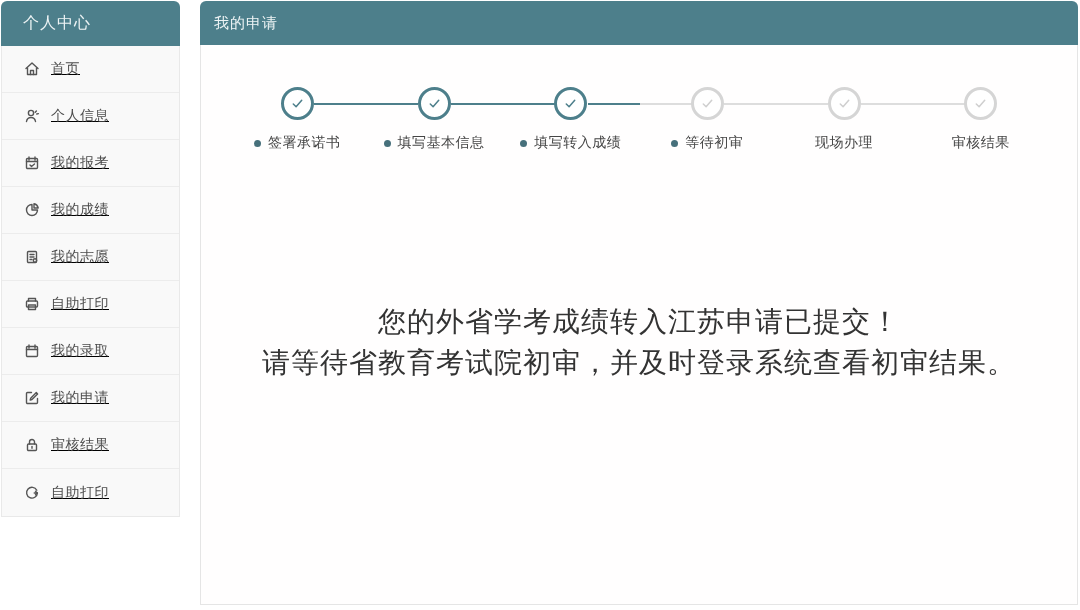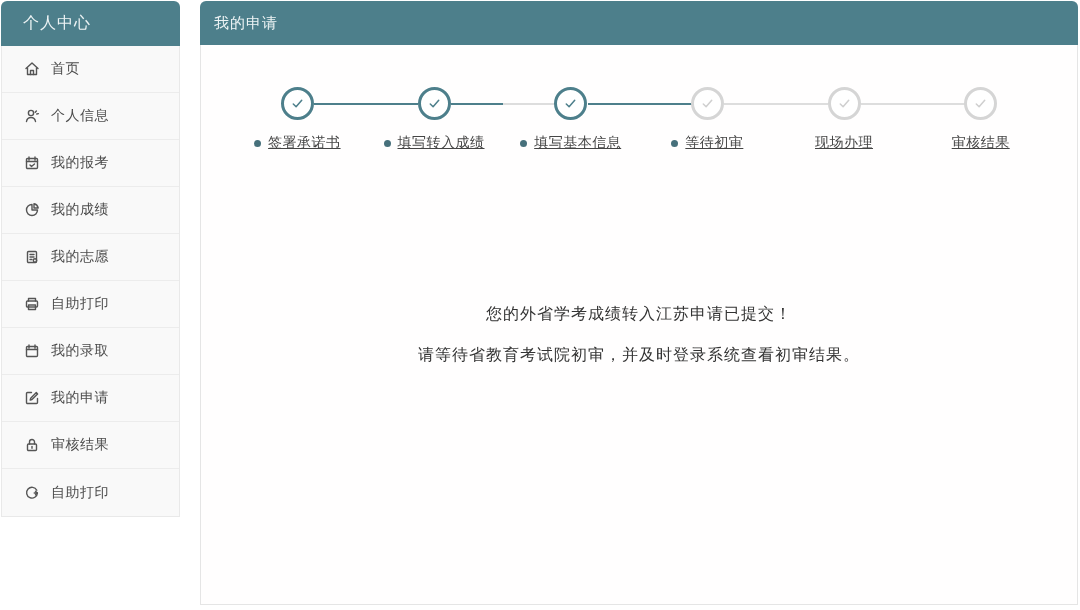--- a/index.html
+++ b/index.html
@@ -20,20 +20,21 @@
     border-radius: 6px 6px 0 0;
     color: #eef4f5;
     font-size: 16px;
     display: flex; align-items: center;
     padding-left: 22px;
     letter-spacing: 1px;
   }
   .sidebar-menu {
     border: 1px solid #e9e9e9;
     border-top: none;
+    text-decoration: underline;
   }
   .sidebar-item {
     height: 47px;
     background: #f9f9f9;
     border-bottom: 1px solid #ececec;
     display: flex; align-items: center;
     padding-left: 21px;
     cursor: pointer;
   }
   .sidebar-item:last-child { border-bottom: none; }
@@ -105,37 +106,36 @@
   }
   .step-line.full { background: #4d7f8b; }
   .step-line.half { background: linear-gradient(to right, #4d7f8b 0 50%, #dddddd 50% 100%); }
   .step-label {
     margin-top: 14px;
     font-size: 14px;
     color: #454545;
     white-space: nowrap;
     display: flex; align-items: center;
     letter-spacing: 0.5px;
-    text-decoration: underline;
   }
   .step-dot {
     width: 7px; height: 7px;
     border-radius: 50%;
     background: #46707b;
     margin-right: 7px;
     display: inline-block;
   }
   
   .message {
     position: absolute;
-    left: 0; top: 248px;
+    left: 0; top: 256px;
     width: 100%;
     text-align: center;
     color: #333333;
-    font-size: 16px;
+    font-size: 28px;
     line-height: 41px;
     letter-spacing: 1px;
   }
 </style>
 </head>
 <body>
 
 <div class="sidebar">
   <div class="sidebar-header">个人中心</div>
   <div class="sidebar-menu">
@@ -253,36 +253,36 @@
             <span class="step-dot"></span>
             <span>签署承诺书</span>
           </div>
         </div>
         <div class="step">
           <div class="step-circle done">
             <svg viewBox="0 0 16 16" fill="none" stroke="currentColor" stroke-width="1.6" stroke-linecap="round" stroke-linejoin="round">
               <path d="M3.5 8.5 6.5 11.5 12.5 4.5"></path>
             </svg>
           </div>
+          <div class="step-line full"></div>
+          <div class="step-label">
+            <span class="step-dot"></span>
+            <span>填写基本信息</span>
+          </div>
+        </div>
+        <div class="step">
+          <div class="step-circle done">
+            <svg viewBox="0 0 16 16" fill="none" stroke="currentColor" stroke-width="1.6" stroke-linecap="round" stroke-linejoin="round">
+              <path d="M3.5 8.5 6.5 11.5 12.5 4.5"></path>
+            </svg>
+          </div>
           <div class="step-line half"></div>
           <div class="step-label">
             <span class="step-dot"></span>
             <span>填写转入成绩</span>
-          </div>
-        </div>
-        <div class="step">
-          <div class="step-circle done">
-            <svg viewBox="0 0 16 16" fill="none" stroke="currentColor" stroke-width="1.6" stroke-linecap="round" stroke-linejoin="round">
-              <path d="M3.5 8.5 6.5 11.5 12.5 4.5"></path>
-            </svg>
-          </div>
-          <div class="step-line full"></div>
-          <div class="step-label">
-            <span class="step-dot"></span>
-            <span>填写基本信息</span>
           </div>
         </div>
         <div class="step">
           <div class="step-circle pending">
             <svg viewBox="0 0 16 16" fill="none" stroke="currentColor" stroke-width="1.6" stroke-linecap="round" stroke-linejoin="round">
               <path d="M3.5 8.5 6.5 11.5 12.5 4.5"></path>
             </svg>
           </div>
           <div class="step-line "></div>
           <div class="step-label">

